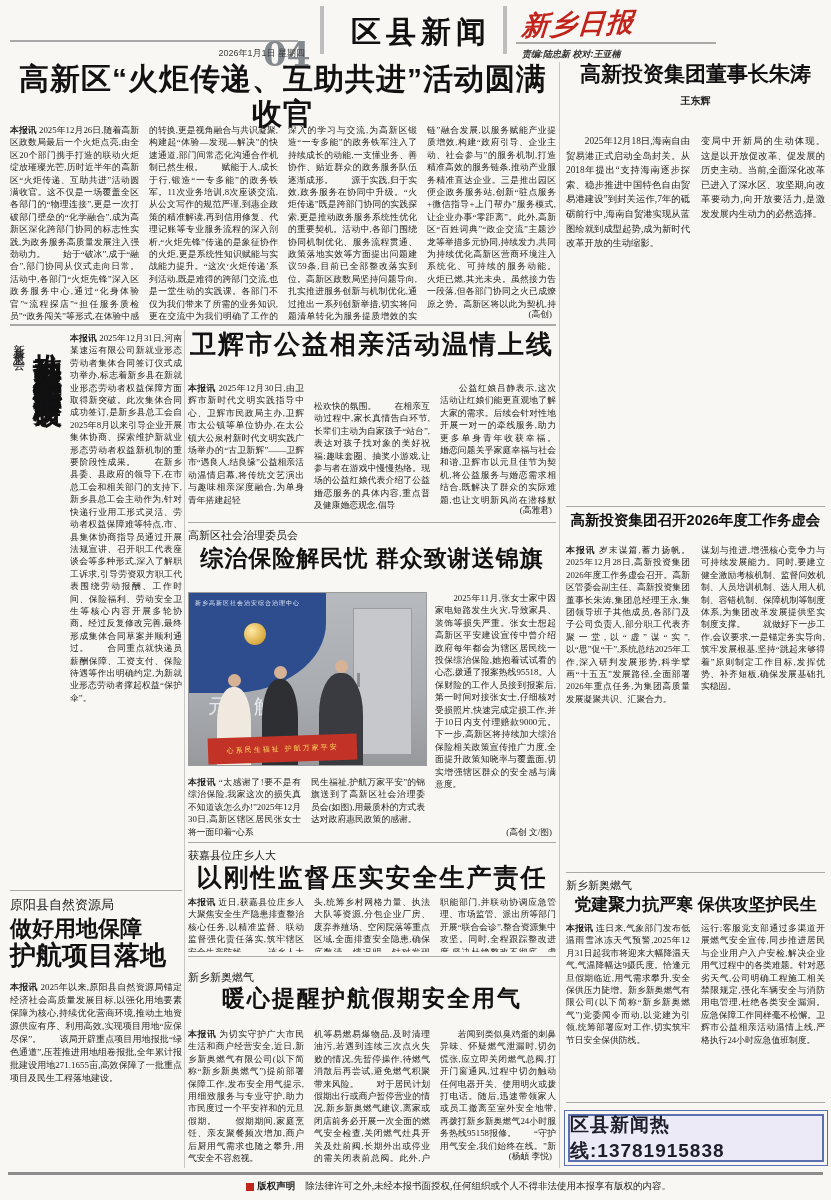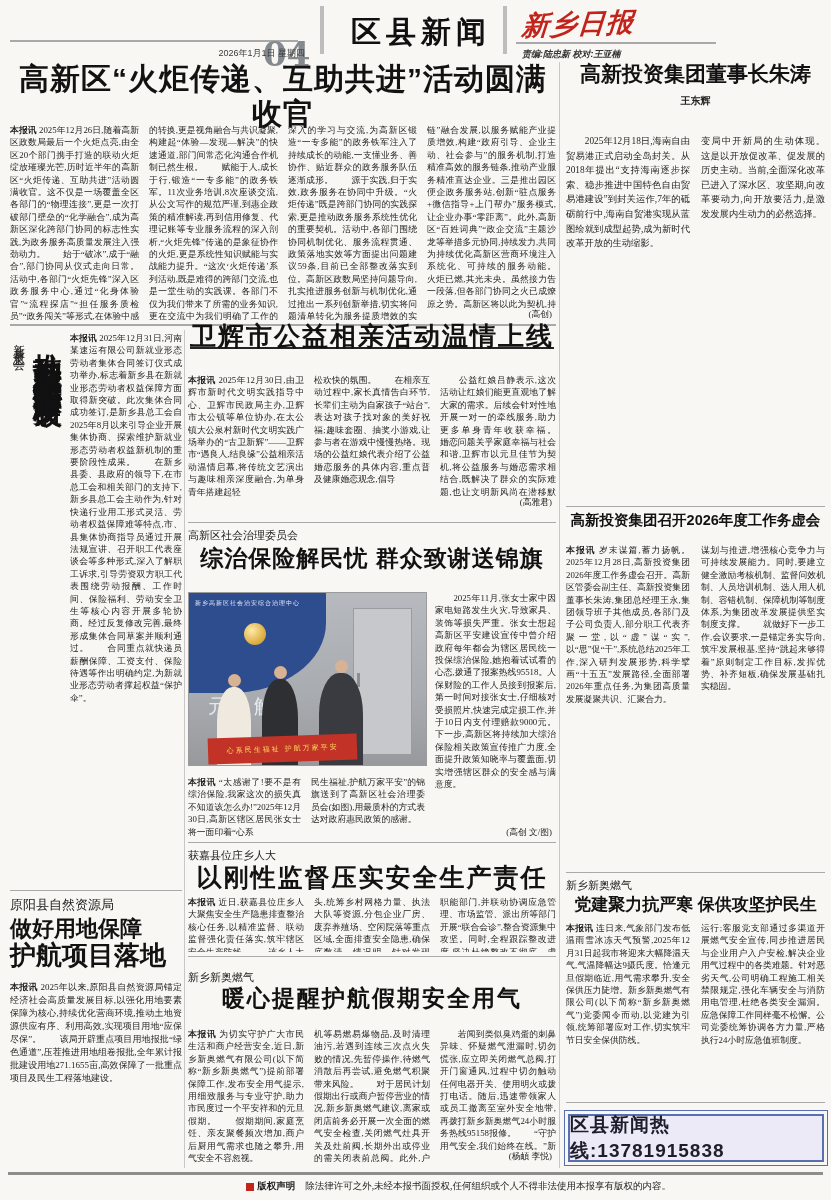--- a/index.html
+++ b/index.html
@@ -101,25 +101,25 @@
 
   <div class="abs" style="left:10px;top:330px;width:172px;height:556px;">
     <div class="vtext union-org abs" style="left:0;top:4px;height:100px;">新乡县总工会</div>
     <div class="vtext union-title abs" style="left:18px;top:0;height:556px;">推动新就业形态集体协商取得新突破</div>
     <div class="col body-t abs" style="left:60px;top:2px;width:112px;height:552px;">
       <span class="lead">本报讯</span> <span>2025年12月31日,河南某速运有限公司新就业形态劳动者集体合同签订仪式成功举办,标志着新乡县在新就业形态劳动者权益保障方面取得新突破。此次集体合同成功签订,是新乡县总工会自2025年8月以来引导企业开展集体协商、探索维护新就业形态劳动者权益新机制的重要阶段性成果。</span><span>　　在新乡县委、县政府的领导下,在市总工会和相关部门的支持下,新乡县总工会主动作为,针对快递行业用工形式灵活、劳动者权益保障难等特点,市、县集体协商指导员通过开展法规宣讲、召开职工代表座谈会等多种形式,深入了解职工诉求,引导劳资双方职工代表围绕劳动报酬、工作时间、保险福利、劳动安全卫生等核心内容开展多轮协商。经过反复修改完善,最终形成集体合同草案并顺利通过。　　合同重点就快递员薪酬保障、工资支付、保险待遇等作出明确约定,为新就业形态劳动者撑起权益“保护伞”。</span>
     </div>
   </div>
   <div class="abs rule" style="left:10px;top:890px;width:172px;height:1px;"></div>
 
-  <div class="abs" style="left:188px;top:322px;width:368px;height:188px;text-decoration:underline;">
+  <div class="abs" style="left:188px;top:330px;width:368px;height:188px;">
     <div class="hl" style="font-size:26px;letter-spacing:2px;">卫辉市公益相亲活动温情上线</div>
     <div class="cols" style="position:absolute;top:52px;left:0;gap:10px;">
       <div class="col body-t" style="width:116px;height:134px;"><span class="lead">本报讯</span> <span>2025年12月30日,由卫辉市新时代文明实践指导中心、卫辉市民政局主办,卫辉市太公镇等单位协办,在太公镇大公泉村新时代文明实践广场举办的“古卫新辉”——卫辉市“遇良人,结良缘”公益相亲活动温情启幕,将传统文艺演出与趣味相亲深度融合,为单身青年搭建起轻</span></div>
-      <div class="col body-t" style="width:116px;height:134px;">松欢快的氛围。　　在相亲互动过程中,家长真情告白环节,长辈们主动为自家孩子“站台”,表达对孩子找对象的美好祝福;趣味套圈、抽奖小游戏,让参与者在游戏中慢慢热络。现场的公益红娘代表介绍了公益婚恋服务的具体内容,重点普及健康婚恋观念,倡导</div>
+      <div class="col body-t" style="width:116px;height:134px;margin-top:18px;">松欢快的氛围。　　在相亲互动过程中,家长真情告白环节,长辈们主动为自家孩子“站台”,表达对孩子找对象的美好祝福;趣味套圈、抽奖小游戏,让参与者在游戏中慢慢热络。现场的公益红娘代表介绍了公益婚恋服务的具体内容,重点普及健康婚恋观念,倡导</div>
       <div class="col body-t colflex" style="width:116px;height:134px;">
         <div class="grow">　　公益红娘吕静表示,这次活动让红娘们能更直观地了解大家的需求。后续会针对性地开展一对一的牵线服务,助力更多单身青年收获幸福。　　婚恋问题关乎家庭幸福与社会和谐,卫辉市以元旦佳节为契机,将公益服务与婚恋需求相结合,既解决了群众的实际难题,也让文明新风尚在潜移默化中浸润人心。</div>
         <div class="byline">(高雅君)</div>
       </div>
     </div>
   </div>
   <div class="abs rule" style="left:188px;top:522px;width:368px;height:1px;"></div>
 
   <div class="abs" style="left:188px;top:528px;width:368px;height:310px;">
     <div class="kicker">高新区社会治理委员会</div>
@@ -184,21 +184,21 @@
       <div class="col body-t" style="width:116px;height:56px;">职能部门,并联动协调应急管理、市场监管、派出所等部门开展“联合会诊”,整合资源集中攻坚。同时,全程跟踪整改进度,坚决杜绝整改不彻底、虚假整改等问题,以刚性监督推动安全生产责任落实落细。</div>
     </div>
   </div>
   <div class="abs rule" style="left:188px;top:956px;width:368px;height:1px;"></div>
 
   <div class="abs" style="left:566px;top:878px;width:259px;height:220px;">
     <div class="kicker">新乡新奥燃气</div>
     <div class="hl" style="font-size:17px;margin-top:2px;">党建聚力抗严寒 保供攻坚护民生</div>
     <div class="cols" style="position:absolute;top:44px;left:0;gap:11px;">
       <div class="col body-t" style="width:124px;height:172px;"><span class="lead">本报讯</span> <span>连日来,气象部门发布低温雨雪冰冻天气预警,2025年12月31日起我市将迎来大幅降温天气,气温降幅达9摄氏度。恰逢元旦假期临近,用气需求攀升,安全保供压力陡增。新乡新奥燃气有限公司(以下简称“新乡新奥燃气”)党委闻令而动,以党建为引领,统筹部署应对工作,切实筑牢节日安全保供防线。</span></div>
-      <div class="col body-t" style="width:124px;height:172px;">运行;客服党支部通过多渠道开展燃气安全宣传,同步推进居民与企业用户入户安检,解决企业用气过程中的各类难题。针对恶劣天气,公司明确工程施工相关禁限规定,强化车辆安全与消防用电管理,杜绝各类安全漏洞。　　应急保障工作同样毫不松懈。公司党委统筹协调各方力量,严格执行24小时应急值班制度。</div>
+      <div class="col body-t" style="width:124px;height:172px;">运行;客服党支部通过多渠道开展燃气安全宣传,同步推进居民与企业用户入户安检,解决企业用气过程中的各类难题。针对恶劣天气,公司明确工程施工相关禁限规定,强化车辆安全与消防用电管理,杜绝各类安全漏洞。　　应急保障工作同样毫不松懈。卫辉市公益相亲活动温情上线,严格执行24小时应急值班制度。</div>
     </div>
   </div>
   <div class="abs rule" style="left:566px;top:1102px;width:259px;height:1px;"></div>
 
   <div class="abs" style="left:188px;top:960px;width:368px;height:206px;">
     <div class="kicker" style="margin-top:10px;">新乡新奥燃气</div>
     <div class="hl" style="font-size:23px;letter-spacing:2px;">暖心提醒护航假期安全用气</div>
     <div class="cols" style="position:absolute;top:68px;left:0;gap:10px;">
       <div class="col body-t" style="width:116px;height:134px;"><span class="lead">本报讯</span> <span>为切实守护广大市民生活和商户经营安全,近日,新乡新奥燃气有限公司(以下简称“新乡新奥燃气”)提前部署保障工作,发布安全用气提示,用细致服务与专业守护,助力市民度过一个平安祥和的元旦假期。　　假期期间,家庭烹饪、亲友聚餐频次增加,商户后厨用气需求也随之攀升,用气安全不容忽视。</span></div>
       <div class="col body-t" style="width:116px;height:134px;">机等易燃易爆物品,及时清理油污,若遇到连续三次点火失败的情况,先暂停操作,待燃气消散后再尝试,避免燃气积聚带来风险。　　对于居民计划假期出行或商户暂停营业的情况,新乡新奥燃气建议,离家或闭店前务必开展一次全面的燃气安全检查,关闭燃气灶具开关及灶前阀,长期外出或停业的需关闭表前总阀。此外,户外燃气调压站、立管等设施是保障燃气供应的关键,请勿在周边动火作业或燃放烟花爆竹,共同守护用气安全。</div>

